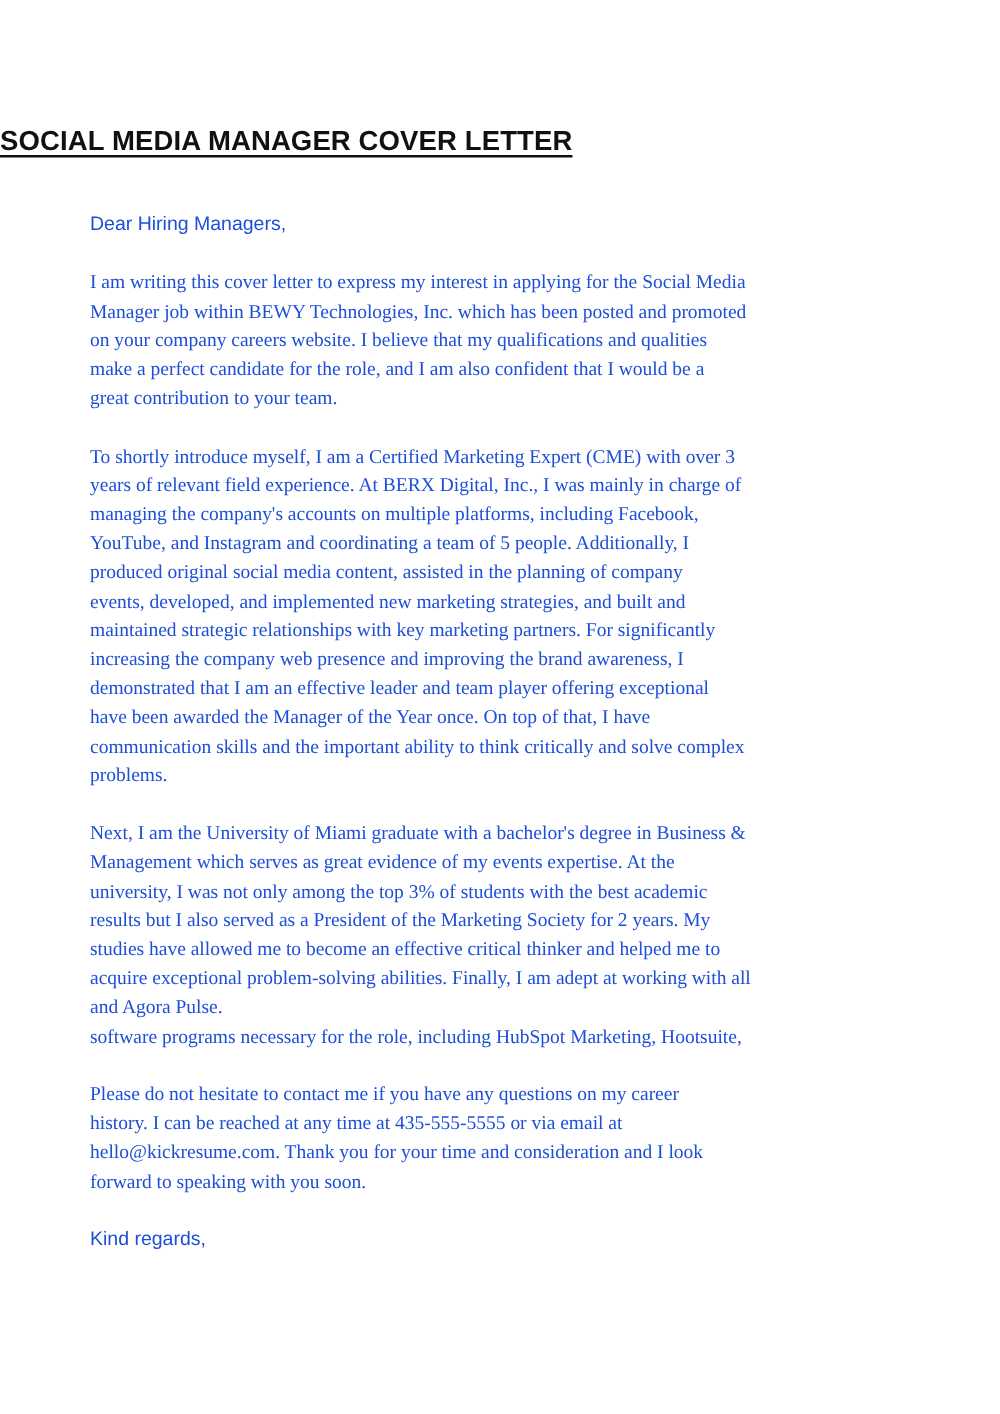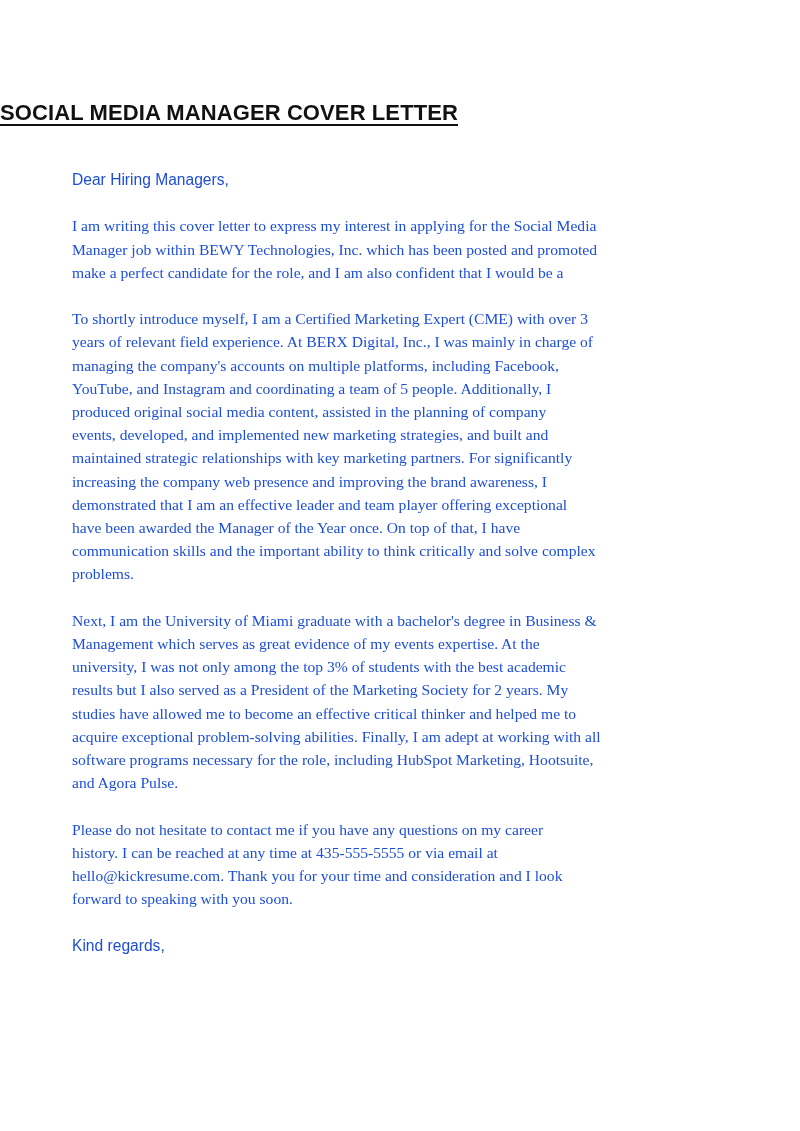--- a/index.html
+++ b/index.html
@@ -64,21 +64,23 @@
   <h1 class="title">
     <span>SOCIAL MEDIA MANAGER COVER LETTER</span>
   </h1>
 
   <div class="body">
     <p class="para">Dear Hiring Managers,</p>
 
     <p class="para">
       <span class="line">I am writing this cover letter to express my interest in applying for the Social Media</span>
       <span class="line">Manager job within BEWY Technologies, Inc. which has been posted and promoted</span>
+      <span class="line">on your company careers website. I believe that my qualifications and qualities</span>
       <span class="line">make a perfect candidate for the role, and I am also confident that I would be a</span>
+      <span class="line">great contribution to your team.</span>
     </p>
 
     <p class="para">
       <span class="line">To shortly introduce myself, I am a Certified Marketing Expert (CME) with over 3</span>
       <span class="line">years of relevant field experience. At BERX Digital, Inc., I was mainly in charge of</span>
       <span class="line">managing the company's accounts on multiple platforms, including Facebook,</span>
       <span class="line">YouTube, and Instagram and coordinating a team of 5 people. Additionally, I</span>
       <span class="line">produced original social media content, assisted in the planning of company</span>
       <span class="line">events, developed, and implemented new marketing strategies, and built and</span>
       <span class="line">maintained strategic relationships with key marketing partners. For significantly</span>
@@ -89,22 +91,22 @@
       <span class="line">problems.</span>
     </p>
 
     <p class="para">
       <span class="line">Next, I am the University of Miami graduate with a bachelor's degree in Business &amp;</span>
       <span class="line">Management which serves as great evidence of my events expertise. At the</span>
       <span class="line">university, I was not only among the top 3% of students with the best academic</span>
       <span class="line">results but I also served as a President of the Marketing Society for 2 years. My</span>
       <span class="line">studies have allowed me to become an effective critical thinker and helped me to</span>
       <span class="line">acquire exceptional problem-solving abilities. Finally, I am adept at working with all</span>
+      <span class="line">and Agora Pulse.</span>
       <span class="line">software programs necessary for the role, including HubSpot Marketing, Hootsuite,</span>
-      <span class="line">and Agora Pulse.</span>
     </p>
 
     <p class="para">
       <span class="line">Please do not hesitate to contact me if you have any questions on my career</span>
       <span class="line">history. I can be reached at any time at 435-555-5555 or via email at</span>
       <span class="line">hello@kickresume.com. Thank you for your time and consideration and I look</span>
       <span class="line">forward to speaking with you soon.</span>
     </p>
 
     <p class="para">Kind regards,</p>

